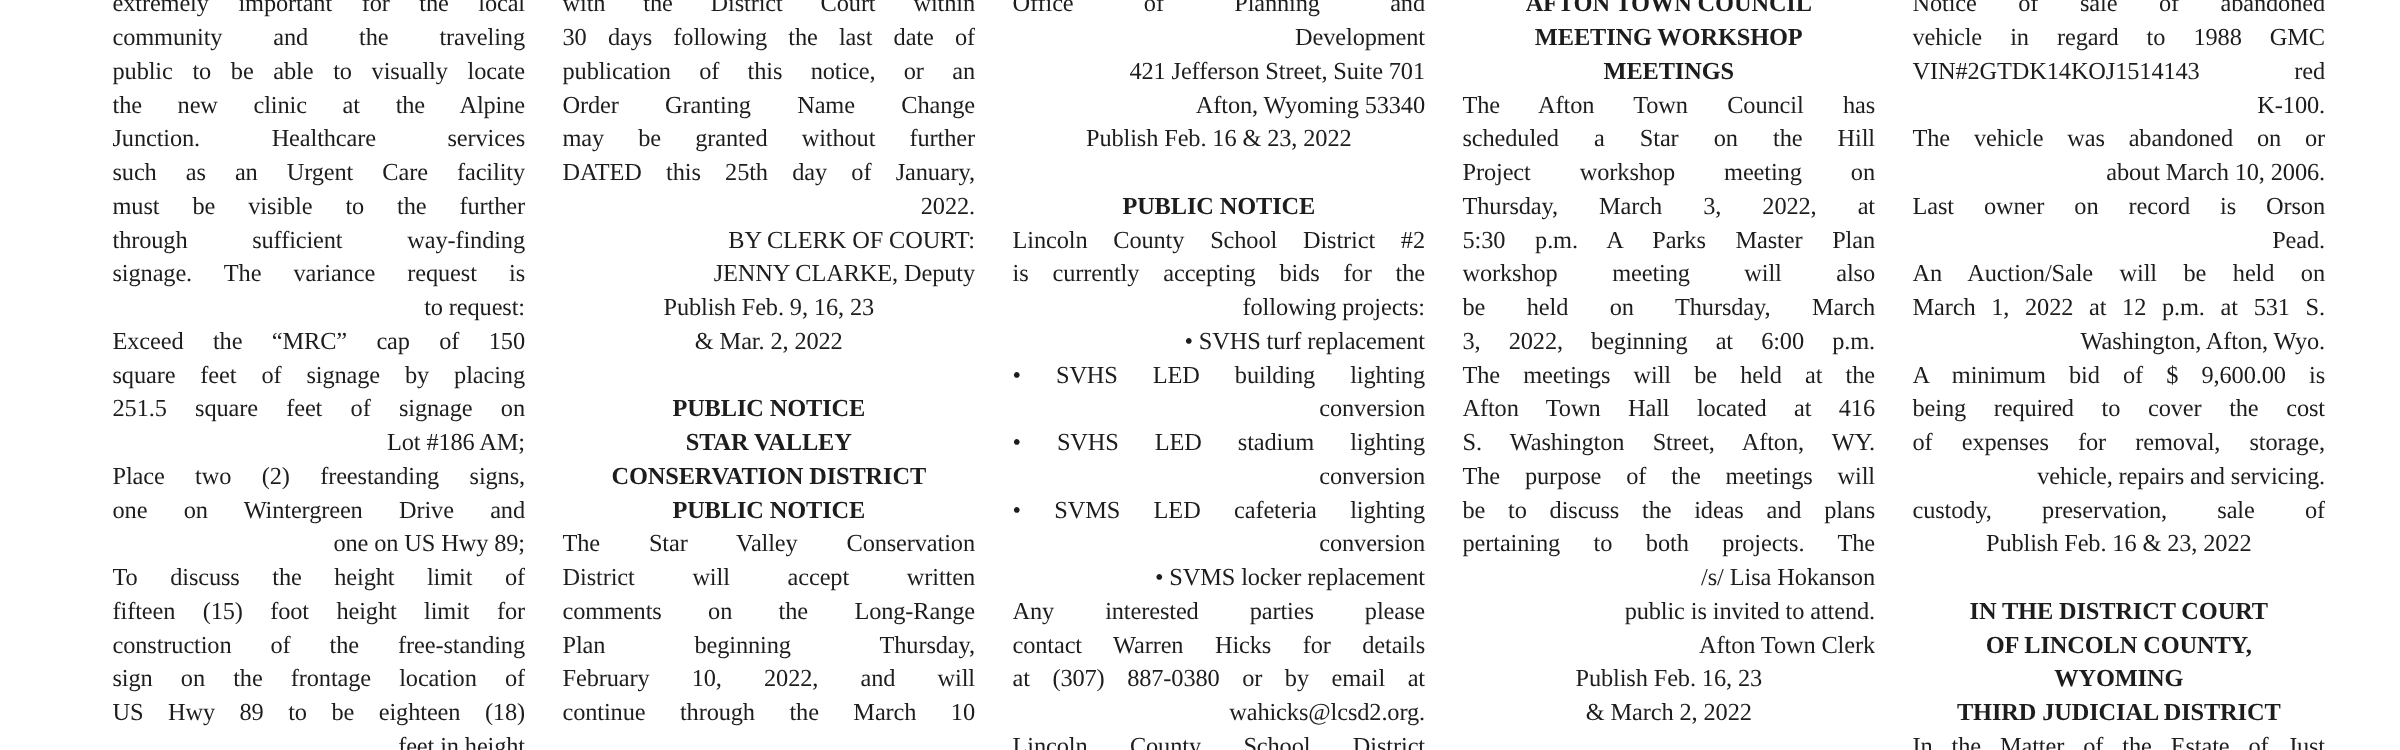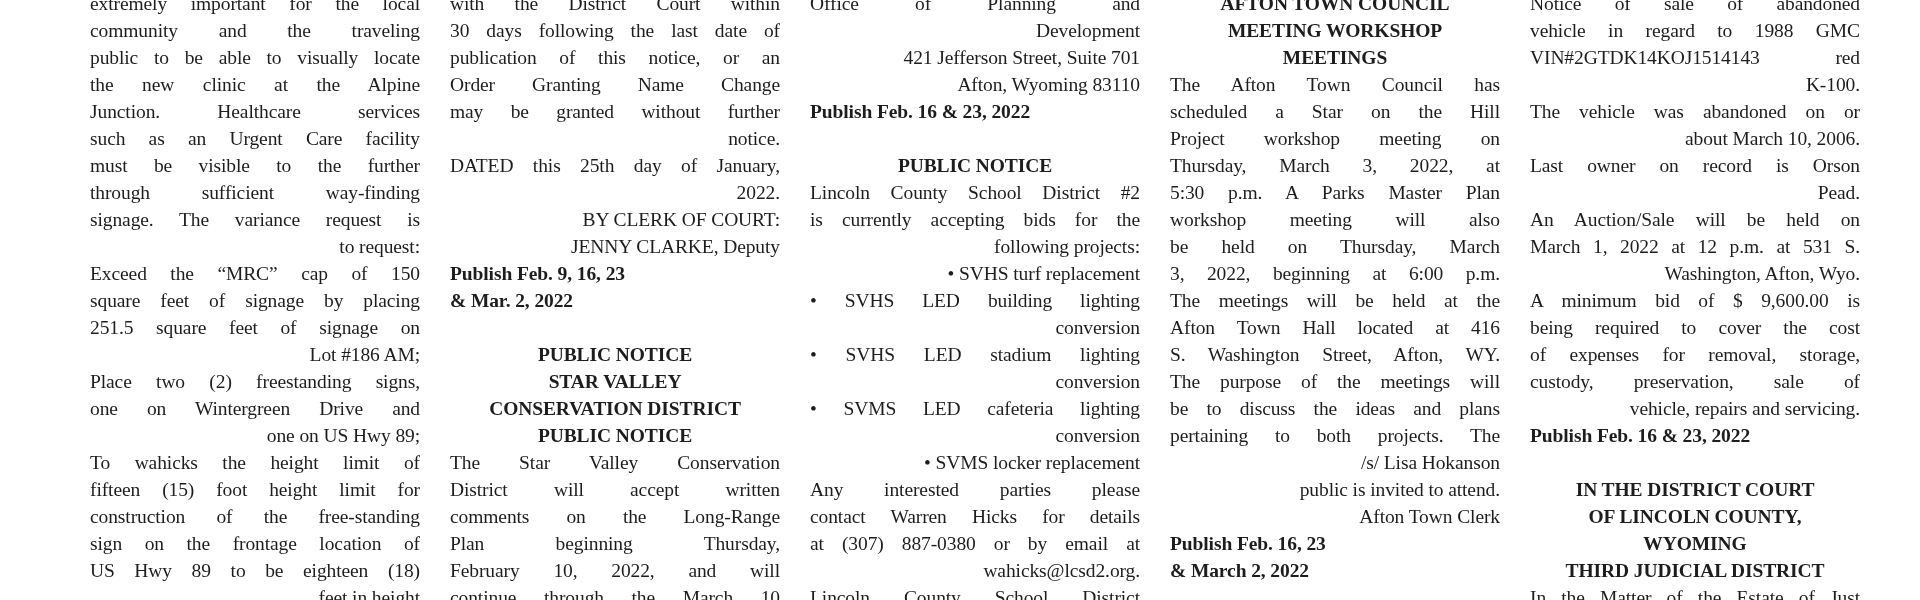--- a/index.html
+++ b/index.html
@@ -29,21 +29,21 @@
   .line {
     font-size: 19.5px;
     line-height: 27px;
     height: 27px;
     overflow: hidden;
     letter-spacing: -0.1px;
   }
   .j { text-align: justify; text-align-last: justify; }
   .l { text-align: right; }
   .c { text-align: center; font-weight: bold; }
-  .r { text-align: left; font-weight: bold; }
+  .r { text-align: center; font-weight: normal; }
   .blank { }
 </style>
 </head>
 <body>
 
 <div class="page">
     <div class="col">
       <div class="line j">extremely important for the local</div>
       <div class="line j">community and the traveling</div>
       <div class="line j">public to be able to visually locate</div>
@@ -54,34 +54,33 @@
       <div class="line j">through sufficient way-finding</div>
       <div class="line j">signage.  The variance request is</div>
       <div class="line l">to request:</div>
       <div class="line j">Exceed the “MRC” cap of 150</div>
       <div class="line j">square feet of signage by placing</div>
       <div class="line j">251.5 square feet of signage on</div>
       <div class="line l">Lot #186 AM;</div>
       <div class="line j">Place two (2) freestanding signs,</div>
       <div class="line j">one on Wintergreen Drive and</div>
       <div class="line l">one on US Hwy 89;</div>
-      <div class="line j">To wahicks the height limit of</div>
+      <div class="line j">To discuss the height limit of</div>
       <div class="line j">fifteen (15) foot height limit for</div>
       <div class="line j">construction of the free-standing</div>
       <div class="line j">sign on the frontage location of</div>
       <div class="line j">US Hwy 89 to be eighteen (18)</div>
       <div class="line l">feet in height</div>
     </div>
     <div class="col">
       <div class="line j">with the District Court within</div>
       <div class="line j">30 days following the last date of</div>
       <div class="line j">publication of this notice, or an</div>
       <div class="line j">Order Granting Name Change</div>
       <div class="line j">may be granted without further</div>
-      <div class="line l">notice.</div>
       <div class="line j">DATED this 25th day of January,</div>
       <div class="line l">2022.</div>
       <div class="line l">BY CLERK OF COURT:</div>
       <div class="line l">JENNY CLARKE, Deputy</div>
       <div class="line r">Publish Feb. 9, 16, 23</div>
       <div class="line r">&amp; Mar. 2, 2022</div>
       <div class="line blank"></div>
       <div class="line c">PUBLIC NOTICE</div>
       <div class="line c">STAR VALLEY</div>
       <div class="line c">CONSERVATION DISTRICT</div>
@@ -90,21 +89,21 @@
       <div class="line j">District will accept written</div>
       <div class="line j">comments on the Long-Range</div>
       <div class="line j">Plan beginning Thursday,</div>
       <div class="line j">February 10, 2022, and will</div>
       <div class="line j">continue through the March 10</div>
     </div>
     <div class="col">
       <div class="line j">Office of Planning and</div>
       <div class="line l">Development</div>
       <div class="line l">421 Jefferson Street, Suite 701</div>
-      <div class="line l">Afton, Wyoming 83110</div>
+      <div class="line l">Afton, Wyoming 53340</div>
       <div class="line r">Publish Feb. 16 &amp; 23, 2022</div>
       <div class="line blank"></div>
       <div class="line c">PUBLIC NOTICE</div>
       <div class="line j">Lincoln County School District #2</div>
       <div class="line j">is currently accepting bids for the</div>
       <div class="line l">following projects:</div>
       <div class="line l">• SVHS turf replacement</div>
       <div class="line j">• SVHS LED building lighting</div>
       <div class="line l">conversion</div>
       <div class="line j">• SVHS LED stadium lighting</div>
@@ -150,22 +149,22 @@
       <div class="line j">The vehicle was abandoned on or</div>
       <div class="line l">about March 10, 2006.</div>
       <div class="line j">Last owner on record is Orson</div>
       <div class="line l">Pead.</div>
       <div class="line j">An Auction/Sale will be held on</div>
       <div class="line j">March 1, 2022 at 12 p.m. at 531 S.</div>
       <div class="line l">Washington, Afton, Wyo.</div>
       <div class="line j">A minimum bid of $ 9,600.00 is</div>
       <div class="line j">being required to cover the cost</div>
       <div class="line j">of expenses for removal, storage,</div>
+      <div class="line l">vehicle, repairs and servicing.</div>
       <div class="line j">custody, preservation, sale of</div>
-      <div class="line l">vehicle, repairs and servicing.</div>
       <div class="line r">Publish Feb. 16 &amp; 23, 2022</div>
       <div class="line blank"></div>
       <div class="line c">IN THE DISTRICT COURT</div>
       <div class="line c">OF LINCOLN COUNTY,</div>
       <div class="line c">WYOMING</div>
       <div class="line c">THIRD JUDICIAL DISTRICT</div>
       <div class="line j">In the Matter of the Estate of Just</div>
     </div>
   </div>
 

